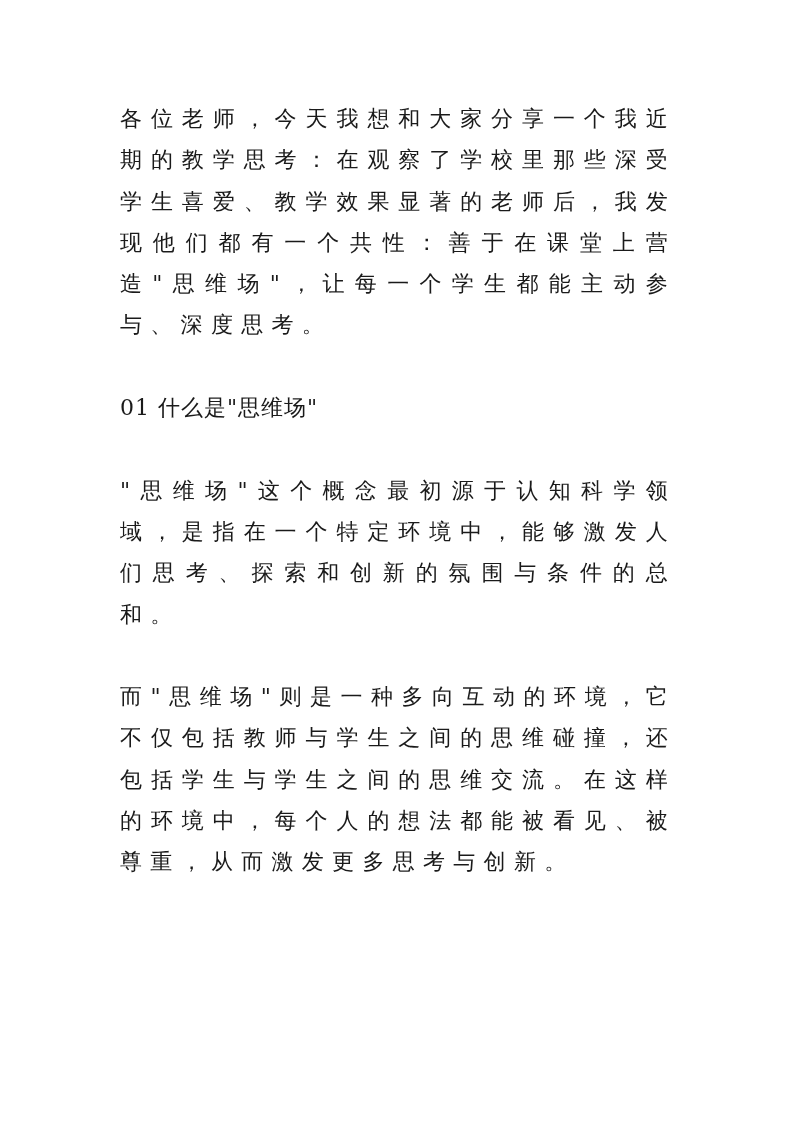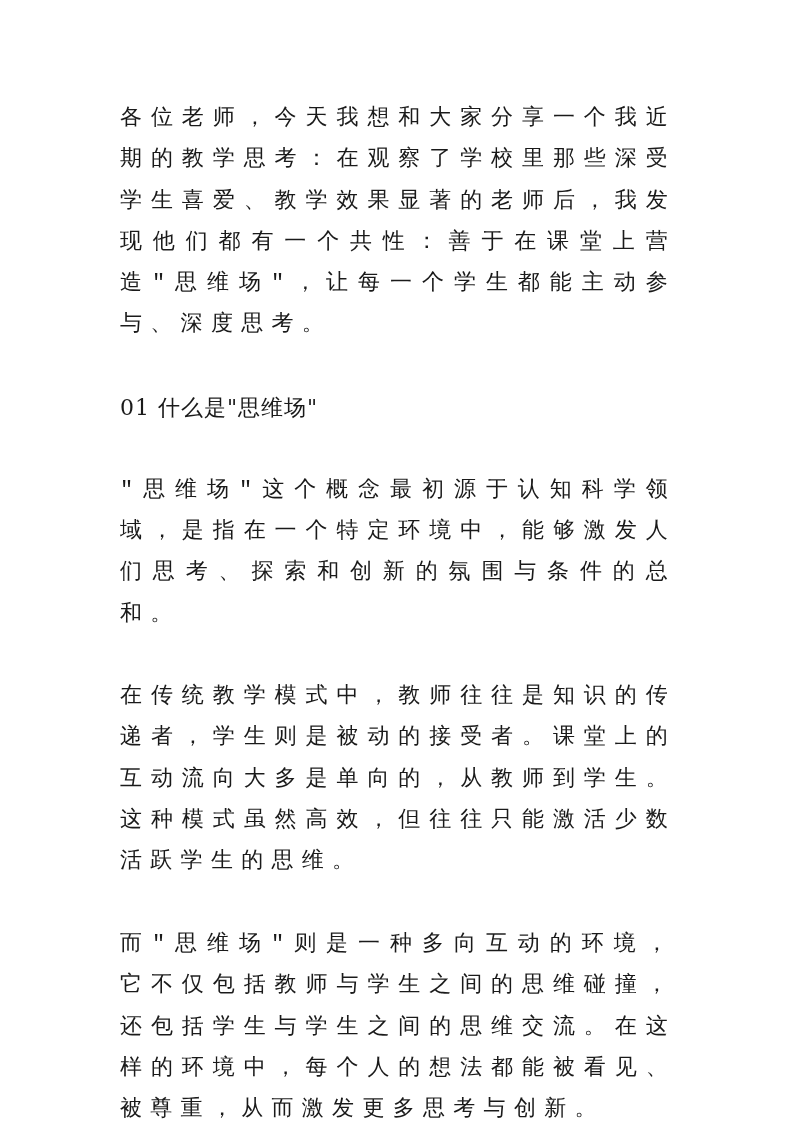--- a/index.html
+++ b/index.html
@@ -21,29 +21,27 @@
     font-family: "DejaVu Serif", "Liberation Serif", serif;
     font-size: 22px;
     color: #1a1a1a;
     line-height: 41.3px;
     letter-spacing: 8.3px;
     text-align: justify;
   }
   .para {
     margin: 0 0 41.3px 0;
     word-break: break-all;
-    font-family: Liberation Mono, monospace;
   }
   .heading {
     margin: 0 0 41.3px 0;
     letter-spacing: 1px;
   }
 </style>
 </head>
 <body>
 
 <div class="page">
   <p class="para">各位老师，今天我想和大家分享一个我近期的教学思考：在观察了学校里那些深受学生喜爱、教学效果显著的老师后，我发现他们都有一个共性：善于在课堂上营造"思维场"，让每一个学生都能主动参与、深度思考。</p>
   <p class="heading">01 什么是"思维场"</p>
   <p class="para">"思维场"这个概念最初源于认知科学领域，是指在一个特定环境中，能够激发人们思考、探索和创新的氛围与条件的总和。</p>
-  <p class="para">在传统教学模式中，教师往往是知识的传递者，学生则是被动的接受者。课堂上的互动流向大多是单向的，从教师到学生。这种模式虽然高效，但往往只能激活少数活跃学生的思维。</p>
   <p class="para">而"思维场"则是一种多向互动的环境，它不仅包括教师与学生之间的思维碰撞，还包括学生与学生之间的思维交流。在这样的环境中，每个人的想法都能被看见、被尊重，从而激发更多思考与创新。</p>
 </div>
 
 </body></html>

